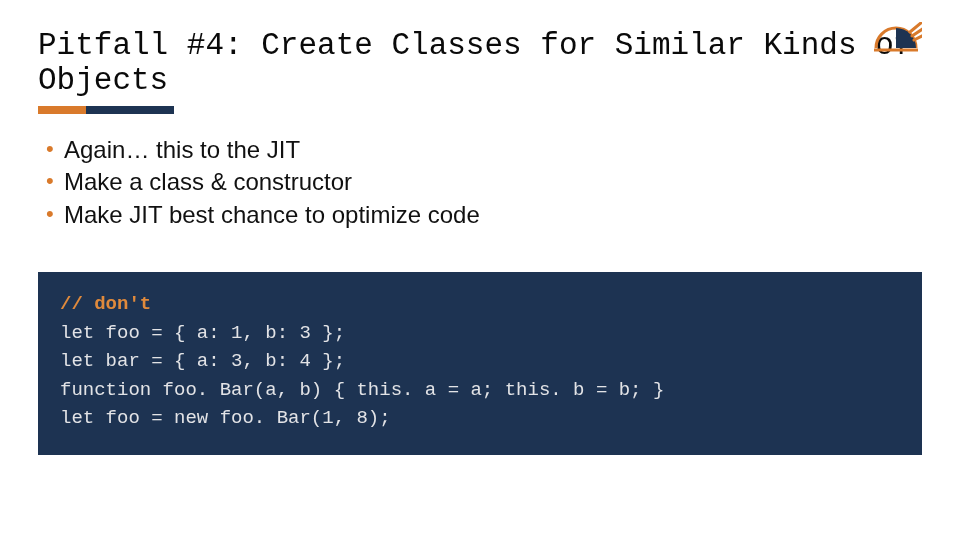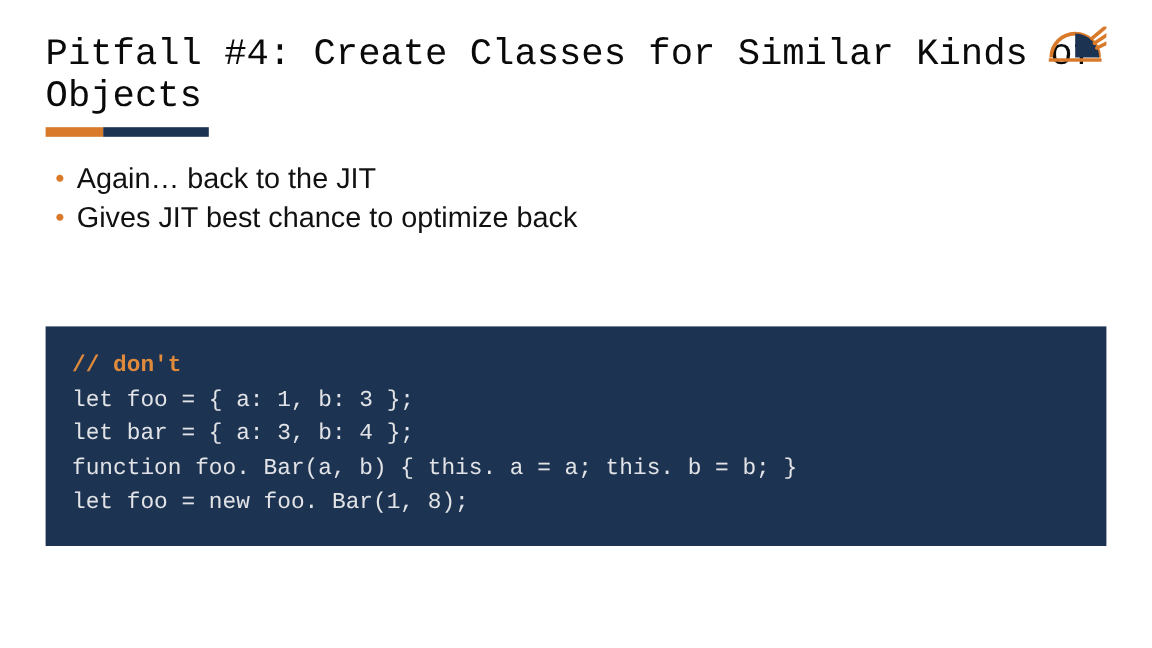--- a/index.html
+++ b/index.html
@@ -91,22 +91,23 @@
   </svg>
 
   <h1 class="title">Pitfall #4: Create Classes for Similar Kinds of Objects</h1>
 
   <div class="accent-row">
     <div class="accent-orange"></div>
     <div class="accent-navy"></div>
   </div>
 
   <ul class="bullets">
-    <li>Again… back to the JIT</li>
-    <li>Gives JIT best chance to optimize back</li>
+    <li>Again… this to the JIT</li>
+    <li>Make a class &amp; constructor</li>
+    <li>Make JIT best chance to optimize code</li>
   </ul>
 
 </div>
 
 <div class="code-block">
   <div class="code-line"><span class="code-comment">// don't</span></div>
   <div class="code-line">let foo = { a: 1, b: 3 };</div>
   <div class="code-line">let bar = { a: 3, b: 4 };</div>
   <div class="code-line">function foo. Bar(a, b) { this. a = a; this. b = b; }</div>
   <div class="code-line">let foo = new foo. Bar(1, 8);</div>

